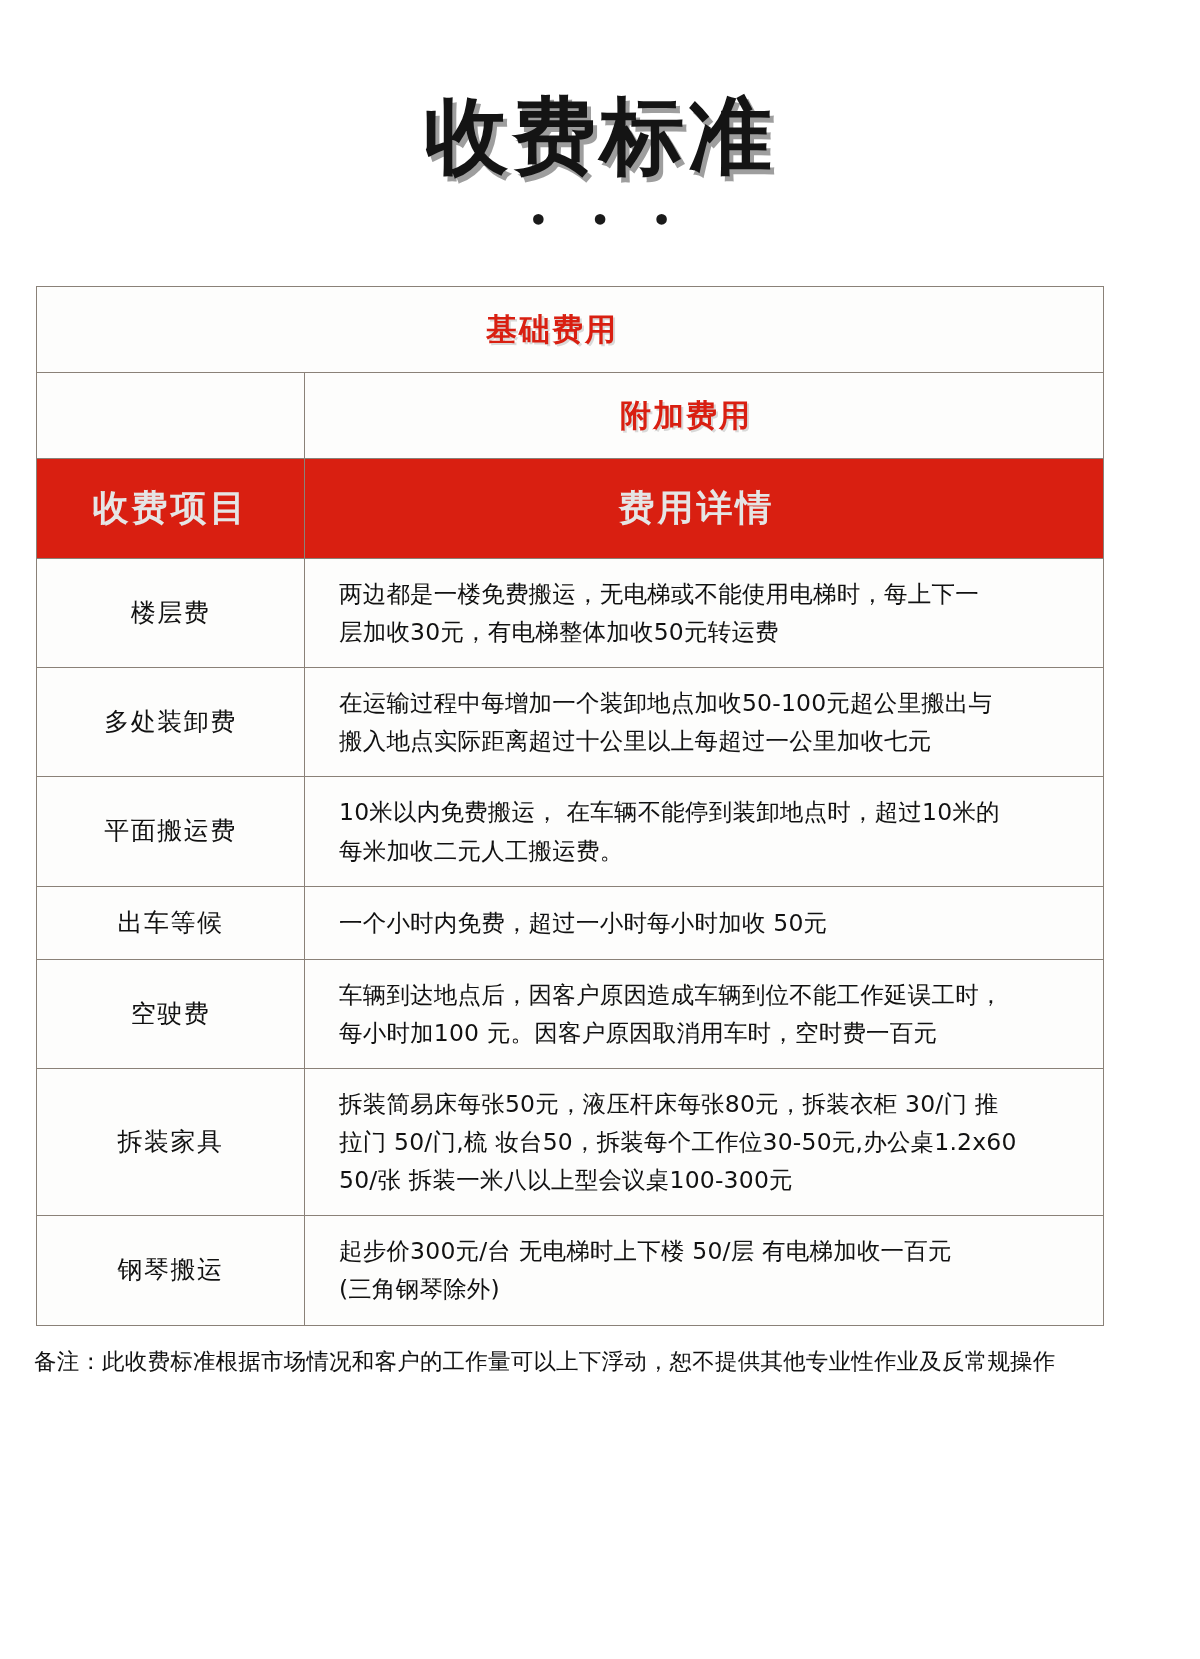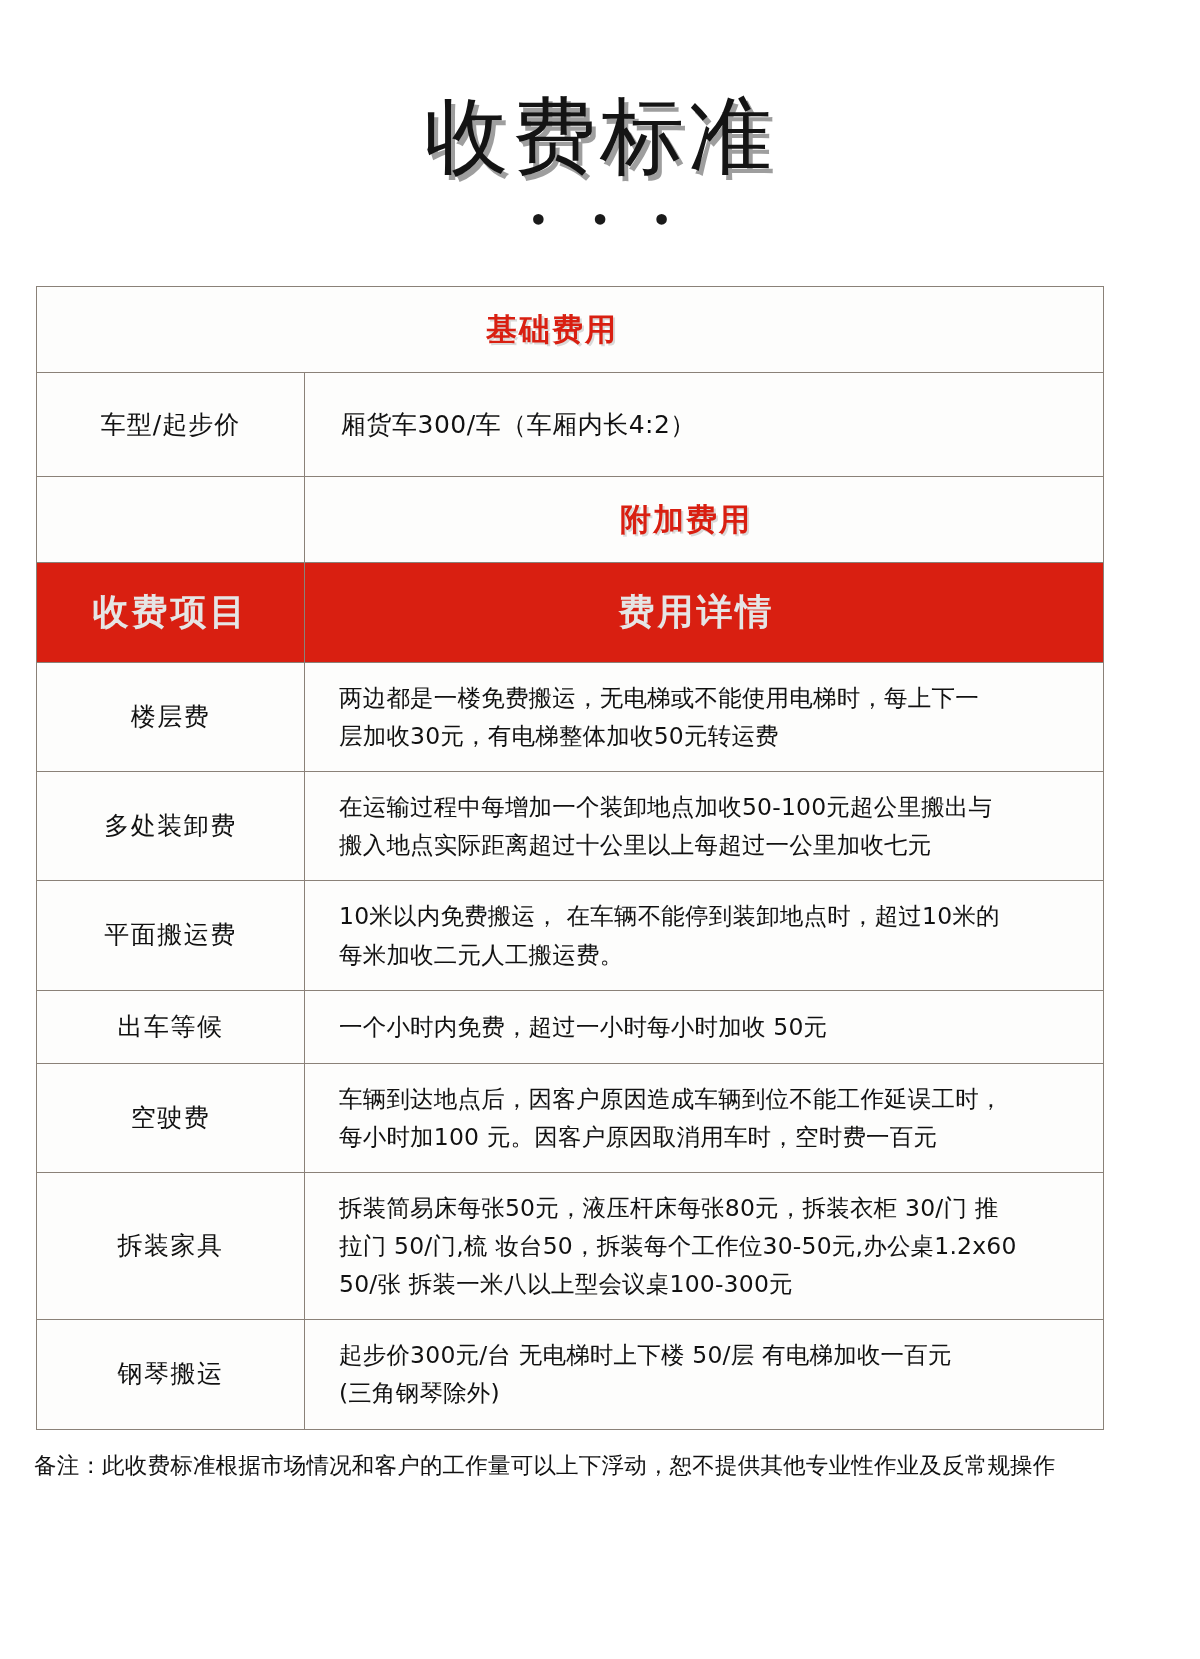--- a/index.html
+++ b/index.html
@@ -18,21 +18,21 @@
   }
 
   
   .title-block {
     width: 100%;
     padding-top: 92px;
     text-align: center;
   }
   .title {
     font-size: 84px;
-    font-weight: 400;
+    font-weight: 700;
     letter-spacing: 4px;
     color: #141414;
     line-height: 1.05;
     text-shadow: 4px 5px 0 rgba(40,40,40,0.45);
     font-family: "DejaVu Sans", "Liberation Sans", sans-serif;
   }
   .title-dots {
     margin-top: 26px;
     font-size: 30px;
     letter-spacing: 16px;
@@ -145,24 +145,20 @@
       <col>
     </colgroup>
     <tbody>
 
       <tr class="section-head">
         <td colspan="2">
           <span class="section-label">基础费用</span>
         </td>
       </tr>
 
-      <tr class="basic-row">
-        <td class="cell-item">车型/起步价</td>
-        <td class="cell-detail">厢货车300/车（车厢内长4:2）</td>
-      </tr>
 
       <tr class="section-head">
         <td></td>
         <td>
           <span class="section-label">附加费用</span>
         </td>
       </tr>
 
       <tr class="head-row">
         <td class="h-item">收费项目</td>

